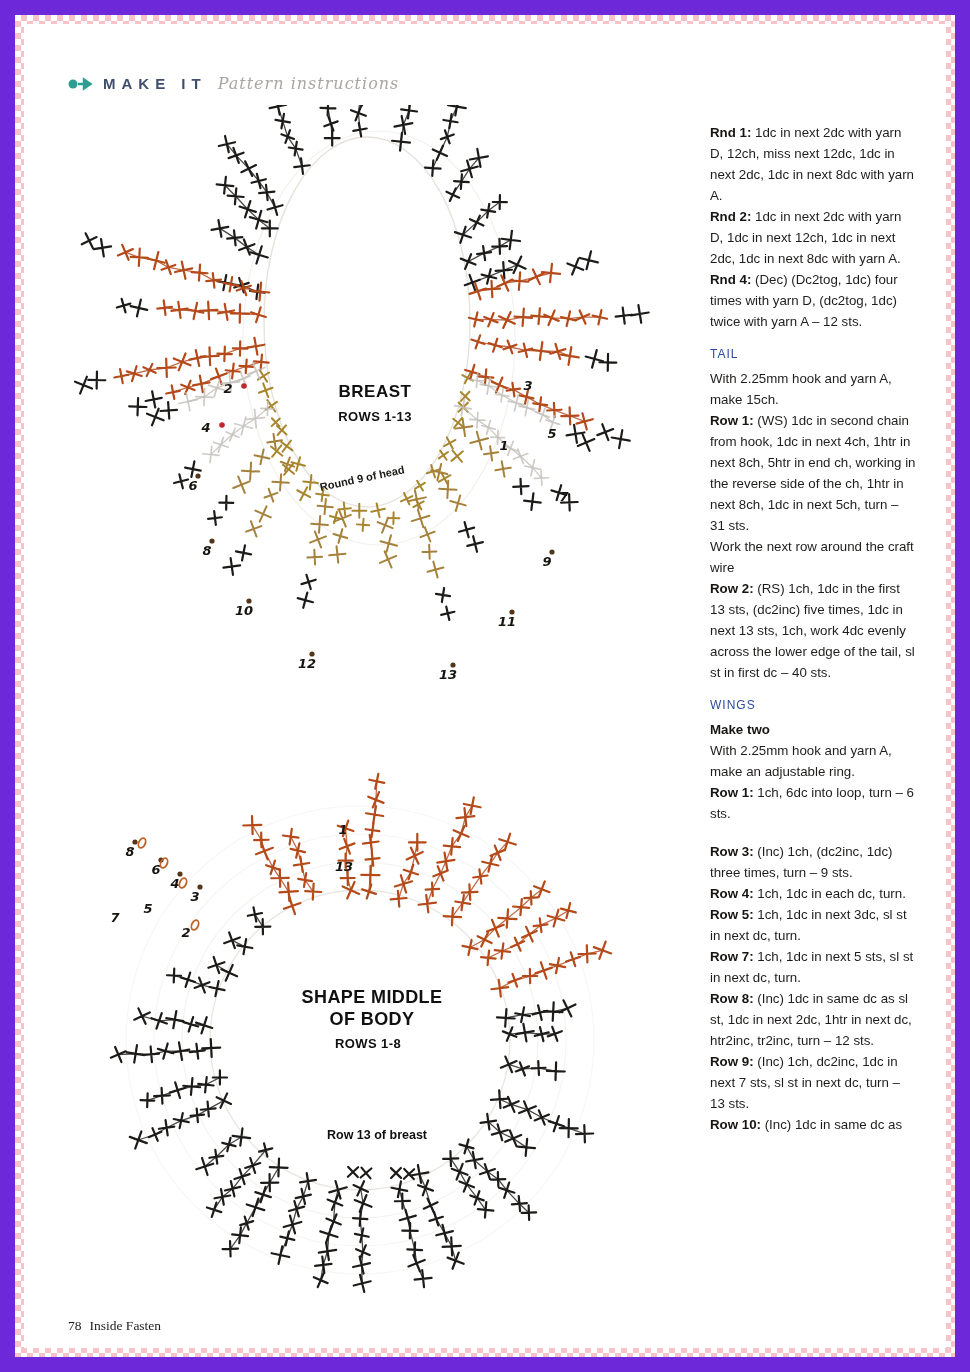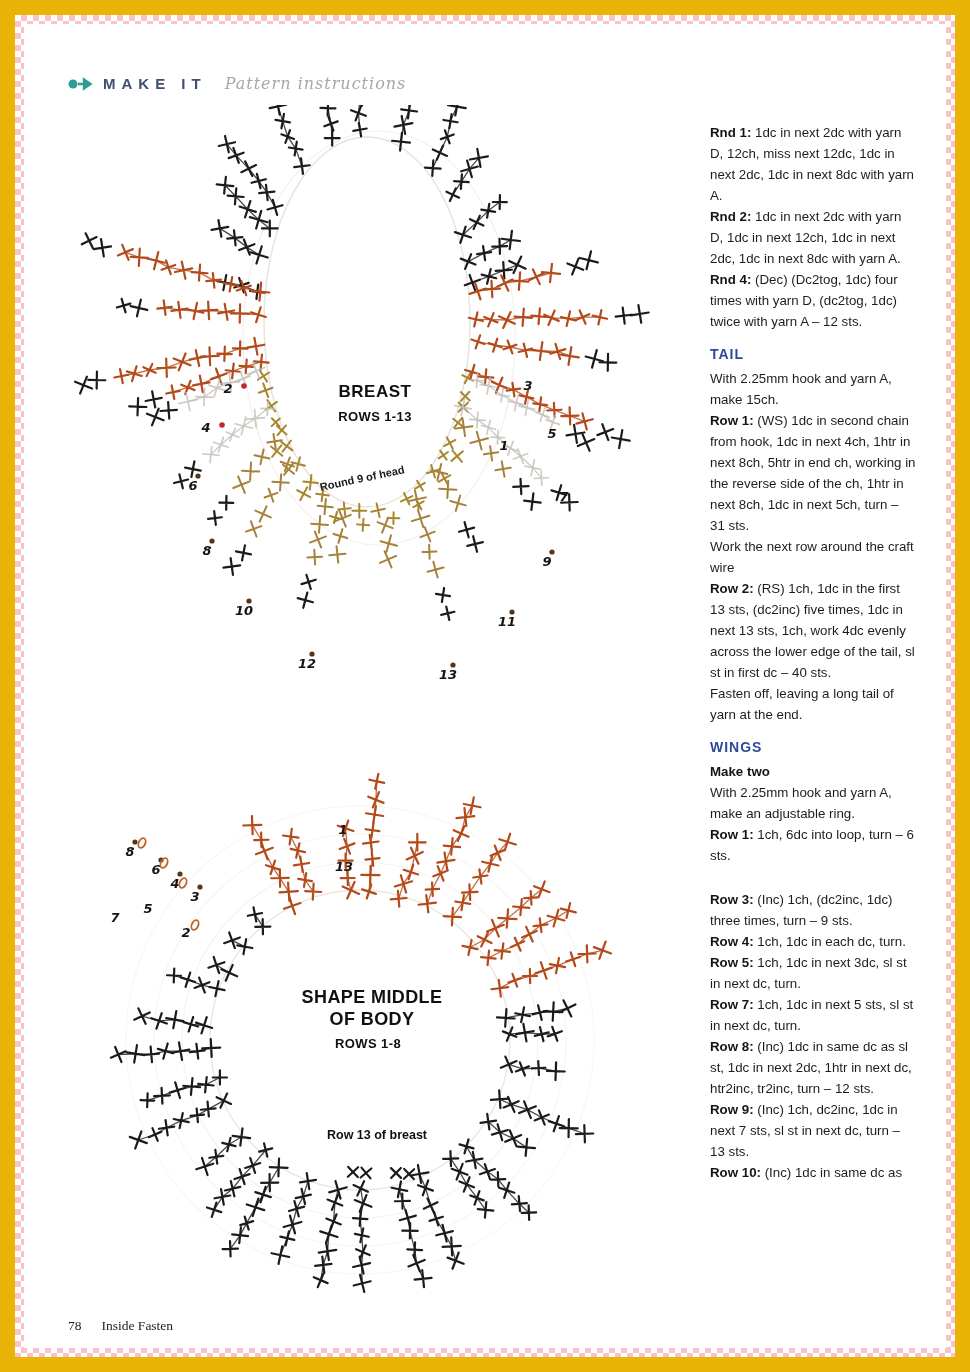--- a/index.html
+++ b/index.html
@@ -1,49 +1,49 @@
 <!DOCTYPE html>
 <html><head>
 <meta charset="utf-8">
 <style>
   html,body{margin:0;padding:0;background:#fff;}
-  .page{position:relative;width:970px;height:1372px;background:#eab308;overflow:hidden;
+  .page{position:relative;width:970px;height:1372px;background:#6d28d9;overflow:hidden;
         font-family:"Liberation Sans",sans-serif;}
   .lace-ring{position:absolute;inset:15px;background-color:#fff;
     background-image:
       linear-gradient(45deg,#f7c3c8 25%,transparent 25%,transparent 75%,#f7c3c8 75%),
       linear-gradient(45deg,#f7c3c8 25%,transparent 25%,transparent 75%,#f7c3c8 75%);
     background-position:0 0,6px 6px;background-size:12px 12px;}
   .content{position:absolute;inset:24px;background:#fff;}
 
   header{position:absolute;left:44px;top:50px;display:flex;align-items:center;gap:9px;}
   .hdr-makeit{font-size:15px;font-weight:bold;letter-spacing:6px;color:#414f6e;}
   .hdr-script{font-family:"DejaVu Serif",serif;font-style:italic;font-size:16px;
-              color:#aaa7a3;letter-spacing:1px;margin-left:9px;}
+              color:#aaa7a3;letter-spacing:1px;margin-left:2px;}
 
   .dg{position:absolute;}
   #dgA{left:21px;top:81px;}
   #dgB{left:21px;top:691px;}
   .dg-title{font:800 17px "Liberation Sans",sans-serif;letter-spacing:.5px;}
   .dg-title2{font:800 18px "Liberation Sans",sans-serif;letter-spacing:.4px;}
   .dg-sub{font:700 13px "Liberation Sans",sans-serif;letter-spacing:.4px;}
   .dg-curve{font:700 11px "Liberation Sans",sans-serif;}
   .dg-rowlabel{font:700 12.5px "Liberation Sans",sans-serif;}
   .num{font:italic 700 13px "DejaVu Sans",sans-serif;}
 
   .col{position:absolute;left:686px;top:98px;width:206px;color:#1f1d1c;
        font-size:13.3px;line-height:21px;}
   .col p{margin:0;}
-  .col p.gap{margin-top:23px;}
+  .col p.gap{margin-top:17px;}
   .col b{font-weight:bold;color:#171513;}
-  .ins-h{color:#2b4a9a;font-weight:bold;font-size:14px;letter-spacing:1px;
+  .ins-h{color:#2b4a9a;font-weight:normal;font-size:12px;letter-spacing:1px;
          margin:12px 0 3px 0;}
 
   footer{position:absolute;left:44px;top:1294px;font-family:"Liberation Serif",serif;
-         font-size:13.5px;color:#1f1d1c;display:flex;gap:20px;}
+         font-size:13.5px;color:#1f1d1c;display:flex;gap:8px;}
 </style>
 </head>
 <body>
 
 <div class="page">
   <div class="lace-ring"></div>
   <div class="content">
 
     <header>
       <svg width="26" height="16" viewBox="0 0 26 16">
@@ -629,21 +629,20 @@
 
     <div id="instructions" class="col">
         <p class=""><b>Rnd 1: </b>1dc in next 2dc with yarn D, 12ch, miss next 12dc, 1dc in next 2dc, 1dc in next 8dc with yarn A.</p>
         <p class=""><b>Rnd 2: </b>1dc in next 2dc with yarn D, 1dc in next 12ch, 1dc in next 2dc, 1dc in next 8dc with yarn A.</p>
         <p class=""><b>Rnd 4: </b>(Dec) (Dc2tog, 1dc) four times with yarn D, (dc2tog, 1dc) twice with yarn A – 12 sts.</p>
         <div class="ins-h">TAIL</div>
         <p class="">With 2.25mm hook and yarn A, make 15ch.</p>
         <p class=""><b>Row 1: </b>(WS) 1dc in second chain from hook, 1dc in next 4ch, 1htr in next 8ch, 5htr in end ch, working in the reverse side of the ch, 1htr in next 8ch, 1dc in next 5ch, turn – 31 sts.</p>
         <p class="">Work the next row around the craft wire</p>
         <p class=""><b>Row 2: </b>(RS) 1ch, 1dc in the first 13 sts, (dc2inc) five times, 1dc in next 13 sts, 1ch, work 4dc evenly across the lower edge of the tail, sl st in first dc – 40 sts.</p>
-        <p class="">Fasten off, leaving a long tail of yarn at the end.</p>
         <div class="ins-h">WINGS</div>
         <p class=""><b>Make two</b></p>
         <p class="">With 2.25mm hook and yarn A, make an adjustable ring.</p>
         <p class=""><b>Row 1: </b>1ch, 6dc into loop, turn – 6 sts.</p>
         <p class="gap"><b>Row 3: </b>(Inc) 1ch, (dc2inc, 1dc) three times, turn – 9 sts.</p>
         <p class=""><b>Row 4: </b>1ch, 1dc in each dc, turn.</p>
         <p class=""><b>Row 5: </b>1ch, 1dc in next 3dc, sl st in next dc, turn.</p>
         <p class=""><b>Row 7: </b>1ch, 1dc in next 5 sts, sl st in next dc, turn.</p>
         <p class=""><b>Row 8: </b>(Inc) 1dc in same dc as sl st, 1dc in next 2dc, 1htr in next dc, htr2inc, tr2inc, turn – 12 sts.</p>
         <p class=""><b>Row 9: </b>(Inc) 1ch, dc2inc, 1dc in next 7 sts, sl st in next dc, turn – 13 sts.</p>

